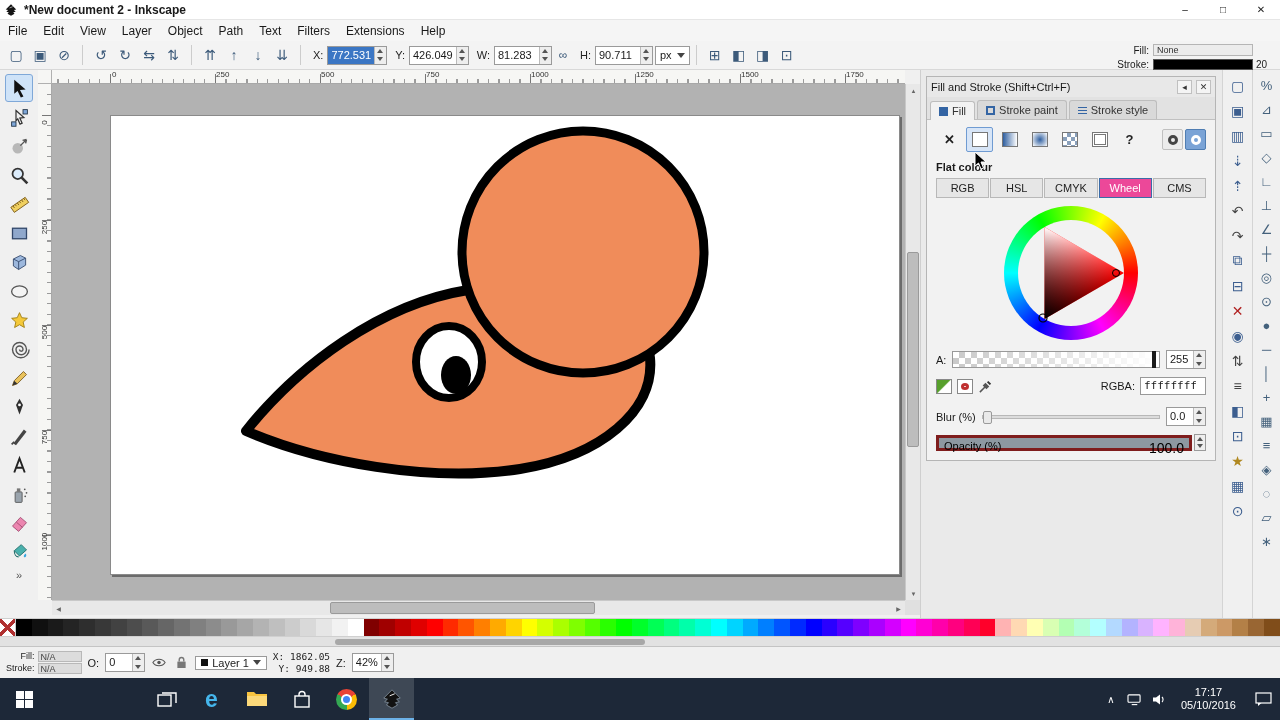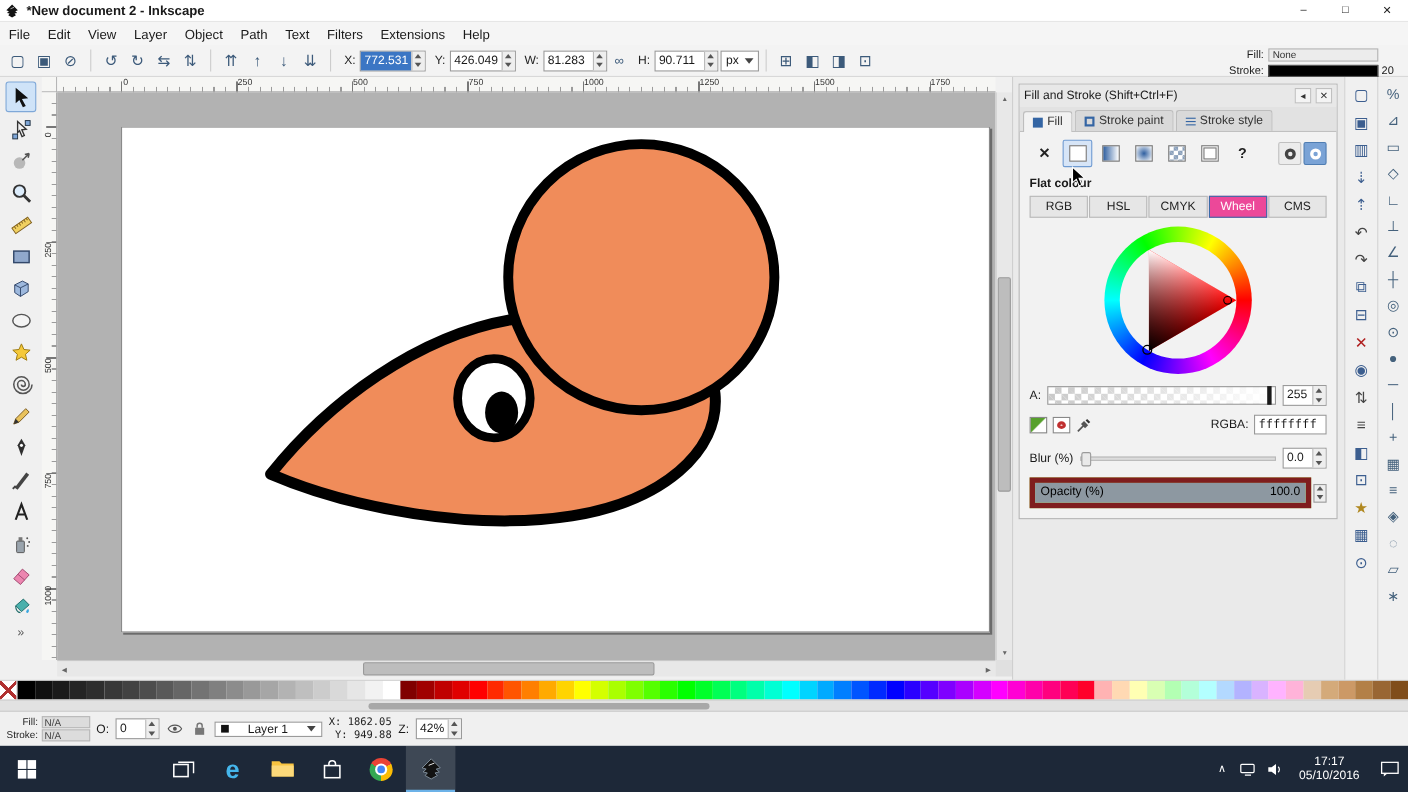--- a/index.html
+++ b/index.html
@@ -117,24 +117,24 @@
   .sw1{width:16px;height:15px;border:1px solid #888;background:linear-gradient(135deg,#57a02c 0 47%,#fff 53%)}
   .sw2{width:16px;height:15px;border:1px solid #888;background:#fff;position:relative}
   .sw2::after{content:"";position:absolute;inset:3px;border:3px solid #c03030;border-radius:50%}
   .dropper svg{width:15px;height:15px;display:block}
   .rgba-lab{margin-left:auto;font-size:11px}
   .rgba-input{width:66px;height:18px;border:1px solid #999;background:#fff;font-family:"DejaVu Sans Mono",monospace;font-size:11px;padding:1px 3px}
   .blur-row{display:flex;align-items:center;gap:6px;margin-top:12px;font-size:11px}
   .blur-groove{flex:1;height:4px;background:#dcdcdc;border:1px solid #b8b8b8;position:relative}
   .blur-handle{position:absolute;left:0;top:-5px;width:9px;height:13px;background:#e9e9e9;border:1px solid #9a9a9a;border-radius:2px}
   .op-row{display:flex;align-items:center;gap:2px;margin-top:8px}
-  .op-track{flex:1;height:28px;border:5px solid #7f1d1d;position:relative;background:#bef264}
+  .op-track{flex:1;height:16px;border:3px solid #7f1d1d;position:relative;background:#7dd3fc}
   .op-fill{position:absolute;inset:0;background:#8d98a1}
   .op-label{position:absolute;left:5px;top:2px;font-size:11px;color:#000}
-  .op-value{position:absolute;right:5px;top:2px;font-size:11px;color:#000}
+  .op-value{position:absolute;right:5px;top:2px;font-size:14px;color:#000}
 
   .cursor{position:absolute;left:974px;top:151px;z-index:50;pointer-events:none}
 
   
   .vbar{position:absolute;top:70px;height:548px;background:#f0f0f0;display:flex;flex-direction:column;align-items:center;padding-top:3px}
   .vbar.cmds{left:1222px;width:30px;border-left:1px solid #d4d4d4}
   .vbar.snaps{left:1252px;width:28px;border-left:1px solid #d4d4d4}
   .vicon{width:25px;height:25px;display:flex;align-items:center;justify-content:center;font-size:14px}
   .vbar.snaps .vicon{height:24px;font-size:13px}
 
@@ -144,21 +144,21 @@
   .sw{flex:1}
   .pal-scroll{position:absolute;left:0;top:636px;width:1280px;height:10px;background:#e2e2e2;border-top:1px solid #d0d0d0}
   .pal-thumb{position:absolute;left:335px;top:2px;width:310px;height:6px;background:#a8a8a8;border-radius:3px}
 
   
   .status{position:absolute;left:0;top:646px;width:1280px;height:32px;background:#f0f0f0;border-top:1px solid #c4c4c4;display:flex;align-items:center;gap:6px;padding:0 6px;font-size:11px}
   .fs-ind{display:grid;grid-template-columns:auto 44px;column-gap:3px;row-gap:1px;font-size:9px;line-height:11px;align-items:center}
   .fs-ind .lab{text-align:right;color:#222}
   .fs-ind .well{background:#dcdcdc;border:1px solid #b8b8b8;padding:0 2px;color:#444;height:11px}
   .mini-ic{display:flex;align-items:center;justify-content:center;width:16px;height:16px}
-  .layer-combo{display:flex;align-items:center;gap:17px;height:14px;border:1px solid #9a9a9a;background:#fff;padding:0 5px}
+  .layer-combo{display:flex;align-items:center;gap:4px;height:14px;border:1px solid #9a9a9a;background:#fff;padding:0 5px}
   .layer-dot{width:7px;height:7px;background:#111}
   .msg{flex:1;white-space:nowrap;overflow:hidden;font-size:11px;color:#111}
   .coords{text-align:right;font-size:9.5px;line-height:12px;font-family:"DejaVu Sans Mono",monospace;color:#222}
 
   
   .taskbar{position:absolute;left:0;top:678px;width:1280px;height:42px;background:#1d2838;display:flex;align-items:center;color:#fff}
   .tb-start{width:48px;height:42px;display:flex;align-items:center;justify-content:center}
   .tb-search{width:255px;height:30px;background:#fff;display:flex;align-items:center;gap:8px;padding:0 10px;color:#5a5a5a;font-size:12px}
   .tb-gap{width:96px}
   .tb-app{width:45px;height:42px;display:flex;align-items:center;justify-content:center}

